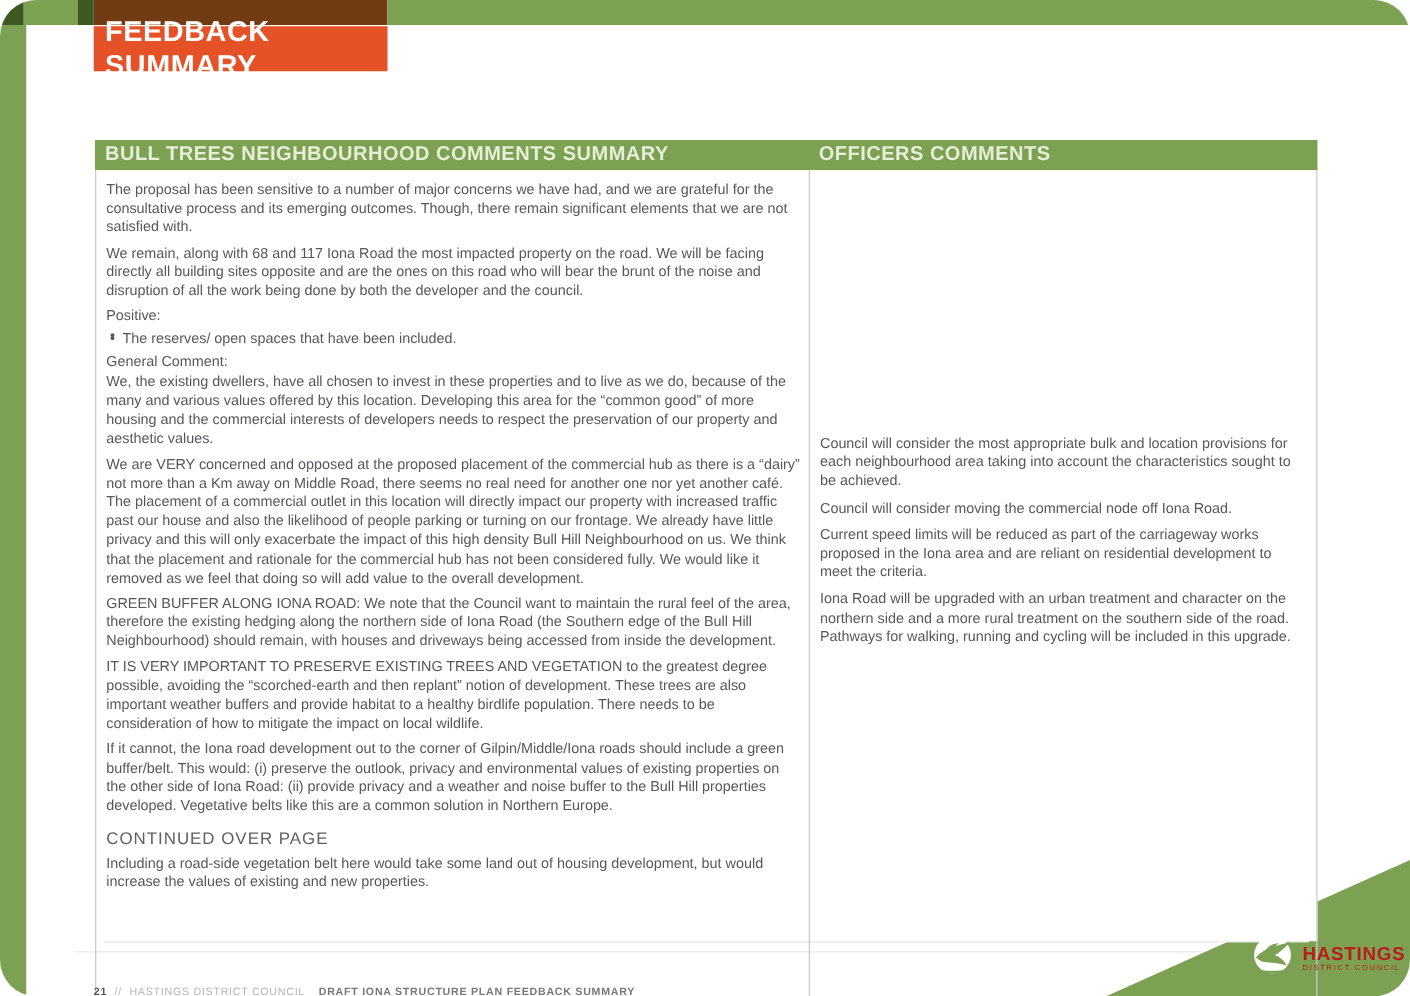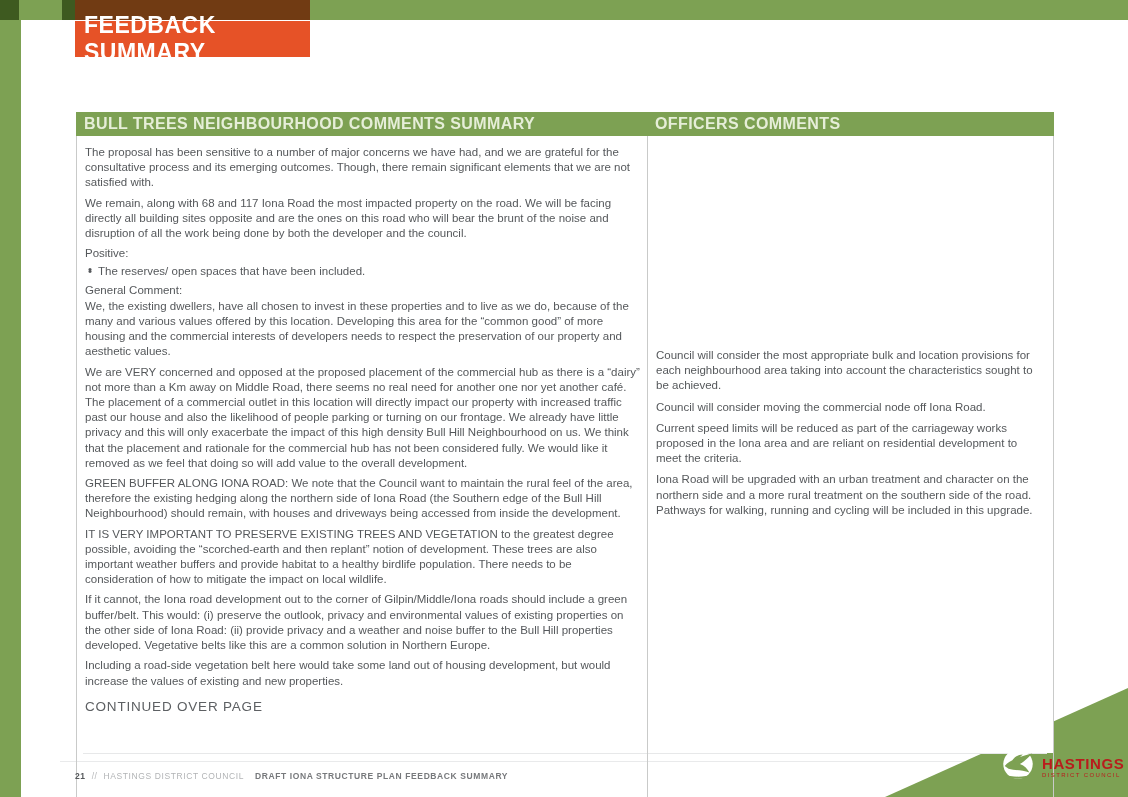--- a/index.html
+++ b/index.html
@@ -1,18 +1,18 @@
 <!DOCTYPE html>
 <html><head>
 <meta charset="utf-8">
 <style>
   html,body { margin:0; padding:0; background:#ffffff; }
   .page {
     position:relative; width:1128px; height:797px; overflow:hidden;
-    background:#ffffff; font-family:"Liberation Sans", sans-serif;
+    background:#ffffff; font-family:"Liberation Sans", sans-serif;border-radius:29px;
   }
   
   .topbar { position:absolute; left:0; top:0; width:1128px; height:20px; }
   .seg { position:absolute; top:0; height:20px; }
   .seg.dark1  { left:0;   width:19px;  background:var(--dkgreen); }
   .seg.mid1   { left:19px; width:43px; background:var(--green); }
   .seg.dark2  { left:62px; width:13px; background:var(--dkgreen); }
   .seg.brown  { left:75px; width:235px; background:var(--brown); }
   .seg.mid2   { left:310px; width:818px; background:var(--green); }
   
@@ -43,21 +43,21 @@
   .blk { margin:0 0 5px 0; }
   .blk.label { margin-bottom:1px; }
   .blk.para-tight { margin-bottom:5px; }
   .blk.bullet { position:relative; padding-left:13px; margin-bottom:3px; }
   .blk .bdot { position:absolute; left:3px; top:0; }
   .blk.continued { font-size:13.5px; letter-spacing:0.8px; margin-top:10px; color:#5d6063; }
   .col.right .blk { margin-bottom:6px; }
   
   .footer-rule { position:absolute; left:60px; top:761px; width:1000px; height:1px; background:#e9eaeb; z-index:0; }
   .footer {
-    position:absolute; left:75px; top:771px; font-size:8.5px; letter-spacing:0.6px;
+    position:absolute; left:75px; top:788px; font-size:8.5px; letter-spacing:0.6px;
     color:#58595b; white-space:nowrap; z-index:2;
   }
   .footer .pnum { font-weight:bold; color:#55585b; }
   .footer .sep  { color:#b6b8ba; margin:0 3px; }
   .footer .council { color:#b2b4b6; margin-right:8px; }
   .footer .doc { color:#77797c; font-weight:bold; }
   
   .corner-triangle {
     position:absolute; left:885px; top:688px; width:243px; height:109px;
     background:var(--green); z-index:1;
@@ -101,22 +101,22 @@
           <div class="blk para">We remain, along with 68 and 117 Iona Road the most impacted property on the road. We will be facing directly all building sites opposite and are the ones on this road who will bear the brunt of the noise and disruption of all the work being done by both the developer and the council.</div>
           <div class="blk label">Positive:</div>
           <div class="blk bullet"><span class="bdot">•</span></div>
           <div class="blk bullet"><span class="bdot">•</span><span>The reserves/ open spaces that have been included.</span></div>
           <div class="blk label">General Comment:</div>
           <div class="blk para-tight">We, the existing dwellers, have all chosen to invest in these properties and to live as we do, because of the many and various values offered by this location. Developing this area for the “common good” of more housing and the commercial interests of developers needs to respect the preservation of our property and aesthetic values.</div>
           <div class="blk para">We are VERY concerned and opposed at the proposed placement of the commercial hub as there is a “dairy” not more than a Km away on Middle Road, there seems no real need for another one nor yet another café. The placement of a commercial outlet in this location will directly impact our property with increased traffic past our house and also the likelihood of people parking or turning on our frontage. We already have little privacy and this will only exacerbate the impact of this high density Bull Hill Neighbourhood on us. We think that the placement and rationale for the commercial hub has not been considered fully. We would like it removed as we feel that doing so will add value to the overall development.</div>
           <div class="blk para">GREEN BUFFER ALONG IONA ROAD: We note that the Council want to maintain the rural feel of the area, therefore the existing hedging along the northern side of Iona Road (the Southern edge of the Bull Hill Neighbourhood) should remain, with houses and driveways being accessed from inside the development.</div>
           <div class="blk para">IT IS VERY IMPORTANT TO PRESERVE EXISTING TREES AND VEGETATION to the greatest degree possible, avoiding the “scorched-earth and then replant” notion of development. These trees are also important weather buffers and provide habitat to a healthy birdlife population. There needs to be consideration of how to mitigate the impact on local wildlife.</div>
           <div class="blk para">If it cannot, the Iona road development out to the corner of Gilpin/Middle/Iona roads should include a green buffer/belt. This would: (i) preserve the outlook, privacy and environmental values of existing properties on the other side of Iona Road: (ii) provide privacy and a weather and noise buffer to the Bull Hill properties developed. Vegetative belts like this are a common solution in Northern Europe.</div>
+          <div class="blk continued">CONTINUED OVER PAGE</div>
           <div class="blk para">Including a road-side vegetation belt here would take some land out of housing development, but would increase the values of existing and new properties.</div>
-          <div class="blk continued">CONTINUED OVER PAGE</div>
         </div>
       <div class="col right">
           <div class="blk para">Council will consider the most appropriate bulk and location provisions for each neighbourhood area taking into account the characteristics sought to be achieved.</div>
           <div class="blk para">Council will consider moving the commercial node off Iona Road.</div>
           <div class="blk para">Current speed limits will be reduced as part of the carriageway works proposed in the Iona area and are reliant on residential development to meet the criteria.</div>
           <div class="blk para">Iona Road will be upgraded with an urban treatment and character on the northern side and a more rural treatment on the southern side of the road. Pathways for walking, running and cycling will be included in this upgrade.</div>
         </div>
     </div>
   </div>
 

